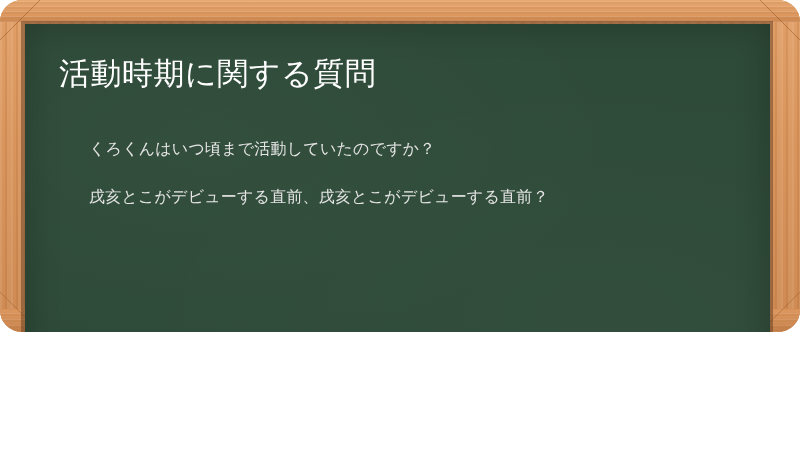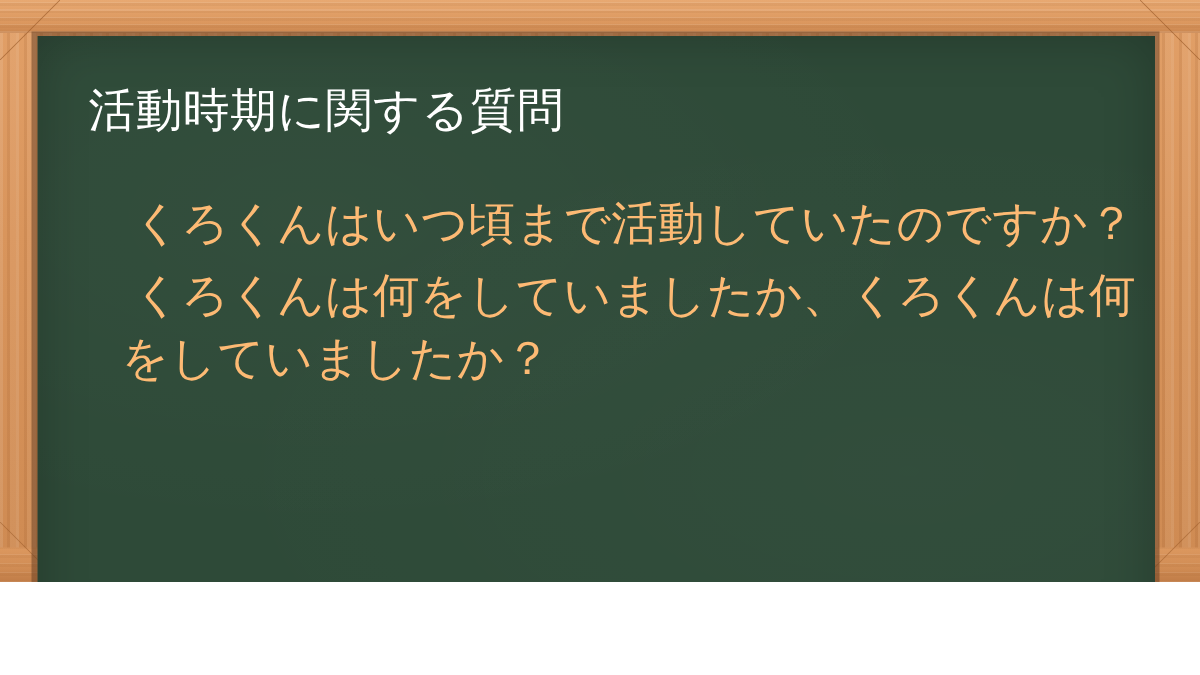--- a/index.html
+++ b/index.html
@@ -3,24 +3,25 @@
 <meta charset="utf-8">
 <style>
   html, body {
     margin: 0;
     padding: 0;
     background: #ffffff;
   }
   #slide {
     position: relative;
     width: 800px;
-    height: 388px;
+    height: 332px;
     overflow: hidden;
     background: #D9955C;
     font-family: "Liberation Sans", "DejaVu Sans", sans-serif;
+    border-radius: 22px;
   }
 
   
   .frame {
     position: absolute;
     inset: 0;
     background:
       repeating-linear-gradient(90deg,
         rgba(255,255,255,0.10) 0px,
         rgba(255,255,255,0.10) 2px,
@@ -124,22 +125,22 @@
   .body-list {
     position: absolute;
     left: 56px;
     top: 104px;
     width: 690px;
     margin: 0;
     padding: 0;
     list-style: none;
   }
   .body-item {
-    color: #fdba74;
-    font-size: 31px;
+    color: #e5e5e5;
+    font-size: 16px;
     line-height: 42px;
     font-weight: 400;
     letter-spacing: 0.2px;
     margin: 0 0 6px 0;
     text-indent: 8px;
   }
 
   
   .chalk-piece {
     position: absolute;
@@ -167,19 +168,19 @@
 
   <div class="board-shadow"></div>
 
   <div class="board">
     <div class="board-grain"></div>
 
     <div class="title">活動時期に関する質問</div>
 
     <ul class="body-list">
       <li class="body-item">くろくんはいつ頃まで活動していたのですか？</li>
-      <li class="body-item">くろくんは何をしていましたか、くろくんは何をしていましたか？</li>
+      <li class="body-item">戌亥とこがデビューする直前、戌亥とこがデビューする直前？</li>
     </ul>
   </div>
 
   <div class="chalk-piece"></div>
 
 </div>
 
 </body></html>

